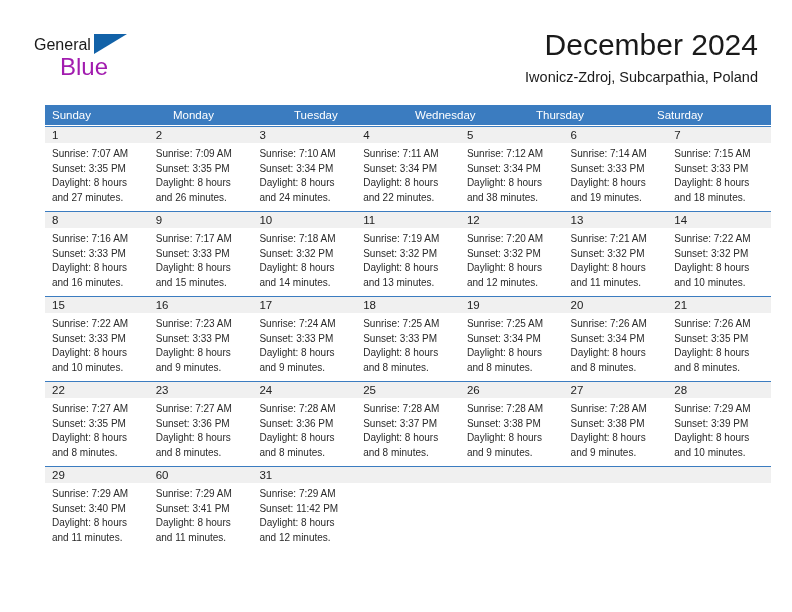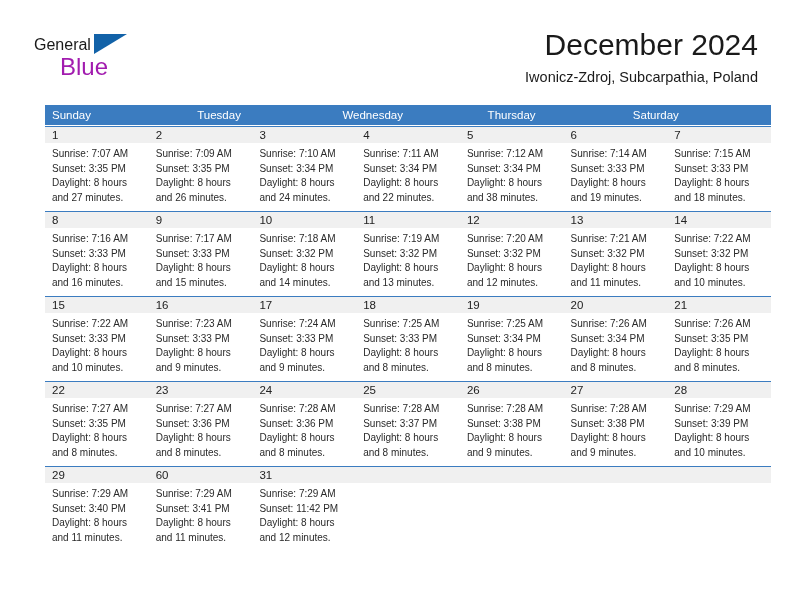--- a/index.html
+++ b/index.html
@@ -167,20 +167,21 @@
       <div class="cal-title">December 2024</div>
       <div class="cal-sub">Iwonicz-Zdroj, Subcarpathia, Poland</div>
     </div>
 
   </div>
 
   <div class="cal">
 
     <div class="dow-row">
       <div class="dow">Sunday</div>
+      <div class="dow">Monday</div>
       <div class="dow">Tuesday</div>
       <div class="dow">Wednesday</div>
       <div class="dow">Thursday</div>
       <div class="dow">Saturday</div>
     </div>
 
     <div class="week">
       <div class="week-inner">
         <div class="cell">
           <div class="cell-daynum">1</div>

